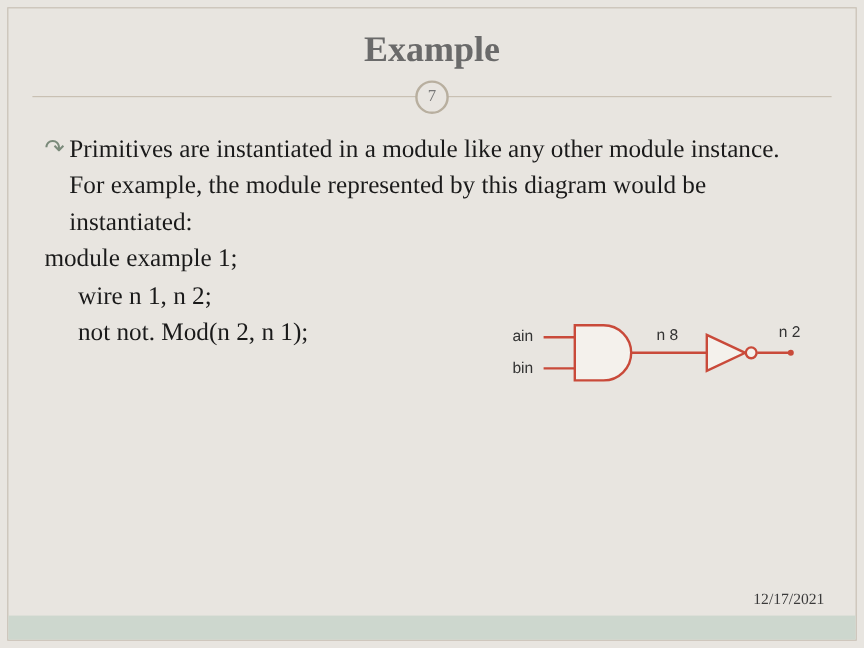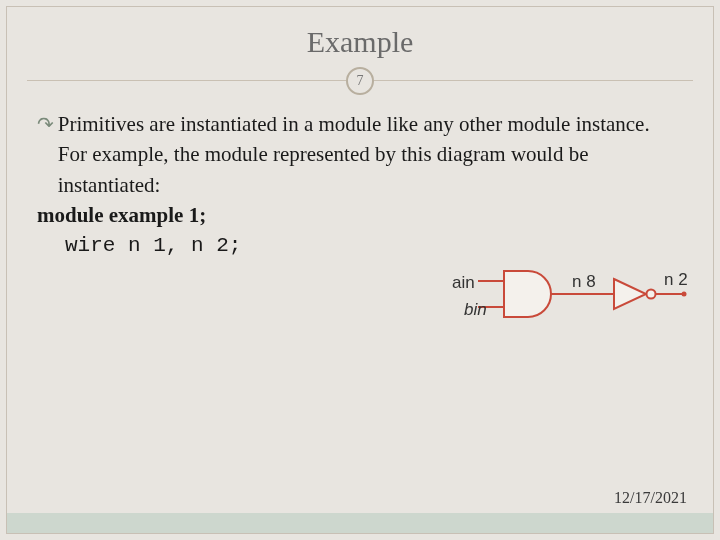--- a/index.html
+++ b/index.html
@@ -18,21 +18,21 @@
     right: 6px;
     bottom: 6px;
     border: 1px solid #c8c0b5;
     background: #e8e5e0;
   }
   .title {
     text-align: center;
     font-size: 30px;
     color: #6a6a6a;
     margin-top: 18px;
-    font-weight: normal;
+    font-weight: bold;
   }
   .divider-wrap {
     position: relative;
     height: 40px;
     margin-top: 4px;
   }
   .divider {
     position: absolute;
     top: 17px;
     left: 20px;
@@ -68,51 +68,48 @@
     align-items: flex-start;
   }
   .bullet-glyph {
     font-size: 20px;
     margin-right: 4px;
     color: #7a8a7a;
     line-height: 1.5;
   }
   .code-line {
     padding-left: 0px;
-    font-weight: bold;
   }
   .code-indent {
     padding-left: 28px;
-    font-family: Liberation Mono, monospace;
   }
   .diagram {
     position: absolute;
     top: 162px;
     left: 420px;
     width: 260px;
     height: 70px;
     font-family: Arial, sans-serif;
-    font-size: 17px;
+    font-size: 13px;
     color: #333;
-    margin-left: 25px;
   }
   .lbl { position: absolute; }
   .footer-bar {
     position: absolute;
     bottom: 0;
     left: 0;
     right: 0;
     height: 20px;
     background: #cdd7ce;
   }
   .date {
     position: absolute;
     bottom: 26px;
     right: 26px;
-    font-size: 16px;
+    font-size: 13px;
     color: #3a3a3a;
   }
 </style>
 </head>
 <body>
 
 <div class="slide">
 
   <h1 class="title">Example</h1>
 
@@ -123,40 +120,41 @@
     </div>
   </div>
 
   <div class="content">
     <div class="bullet-line">
       <span class="bullet-glyph">↷</span>
       <span>Primitives are instantiated in a module like any other module instance. For example, the module represented by this diagram would be instantiated:</span>
     </div>
     <div class="code-line">module example 1;</div>
     <div class="code-indent">wire n 1, n 2;</div>
+    <div class="code-indent">not not. Mod(n 2, n 1);</div>
 
     <div class="diagram">
       <svg width="260" height="70">
 
         <line x1="26" y1="16" x2="52" y2="16" stroke="#c94a3a" stroke-width="2"></line>
         <line x1="26" y1="42" x2="52" y2="42" stroke="#c94a3a" stroke-width="2"></line>
 
         <path d="M52 6 L76 6 A23 23 0 0 1 76 52 L52 52 Z" fill="#f4f1ec" stroke="#c94a3a" stroke-width="2"></path>
 
         <line x1="99" y1="29" x2="162" y2="29" stroke="#c94a3a" stroke-width="2"></line>
 
         <path d="M162 14 L194 29 L162 44 Z" fill="#f4f1ec" stroke="#c94a3a" stroke-width="2"></path>
 
         <circle cx="199" cy="29" r="4.5" fill="#f4f1ec" stroke="#c94a3a" stroke-width="2"></circle>
 
         <line x1="204" y1="29" x2="232" y2="29" stroke="#c94a3a" stroke-width="2"></line>
         <circle cx="232" cy="29" r="2.5" fill="#c94a3a"></circle>
       </svg>
       <span class="lbl" style="left:0px; top:6px;">ain</span>
-      <span class="lbl" style="left:12px; top:33px;font-style:italic;">bin</span>
+      <span class="lbl" style="left:0px; top:33px;">bin</span>
       <span class="lbl" style="left:120px; top:5px;">n 8</span>
-      <span class="lbl" style="left:212px; top:3px;">n 2</span>
+      <span class="lbl" style="left:222px; top:3px;">n 2</span>
     </div>
   </div>
 
   <div class="date">12/17/2021</div>
   <div class="footer-bar"></div>
 </div>
 
 </body></html>

